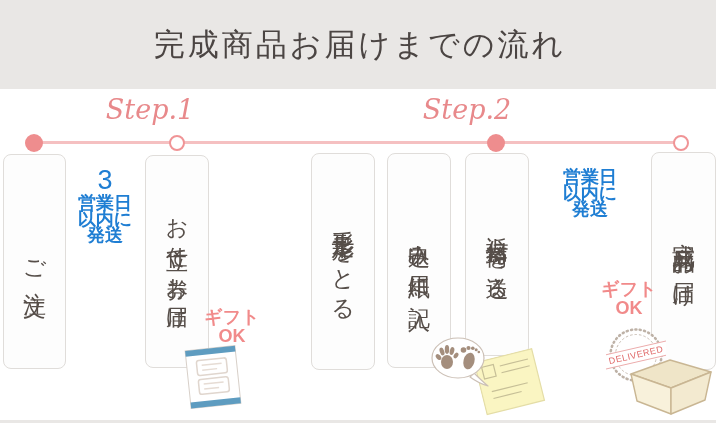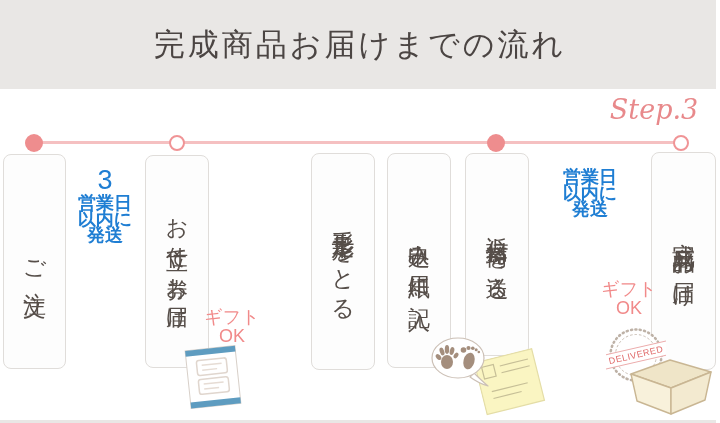--- a/index.html
+++ b/index.html
@@ -28,35 +28,36 @@
     display:flex;align-items:center;justify-content:center;}
   .stage-box .v-label{writing-mode:vertical-rl;text-orientation:mixed;
     font-size:23px;letter-spacing:3px;color:var(--text-dark);line-height:1;}
   .stage-box.tight .v-label{font-size:22px;letter-spacing:2px;}
 
   .ship-note{position:absolute;width:78px;text-align:center;color:var(--blue);}
   .ship-note .num{font-size:27px;line-height:29px;font-weight:400;}
   .ship-note .sline{font-size:18px;line-height:16px;font-weight:700;}
 
   .gift-note{position:absolute;width:74px;text-align:center;color:var(--gift-pink);
-    font-weight:400;font-size:18px;line-height:19px;}
+    font-weight:700;font-size:18px;line-height:19px;}
 
   .icon{position:absolute;}
   .bottom-strip{position:absolute;left:0;top:420px;width:720px;height:3px;background:var(--band-gray);}
 </style>
 </head>
 <body>
 
 <div class="canvas">
 
   <div class="title-band">
     <h1>完成商品お届けまでの流れ</h1>
   </div>
 
-  <div class="step-label" style="left:594px;">Step.3</div>
+  <div class="step-label" style="left:90px;">Step.1</div>
+  <div class="step-label" style="left:407px;">Step.2</div>
 
   <div class="tl-line"></div>
   <div class="tl-dot filled" style="left:25px;top:134px;"></div>
   <div class="tl-dot ring" style="left:169px;top:135px;"></div>
   <div class="tl-dot filled" style="left:487px;top:134px;"></div>
   <div class="tl-dot ring" style="left:673px;top:135px;"></div>
 
   <div class="stage-box" style="left:3px;top:154px;width:63px;height:215px;">
     <span class="v-label">ご注文</span>
   </div>

